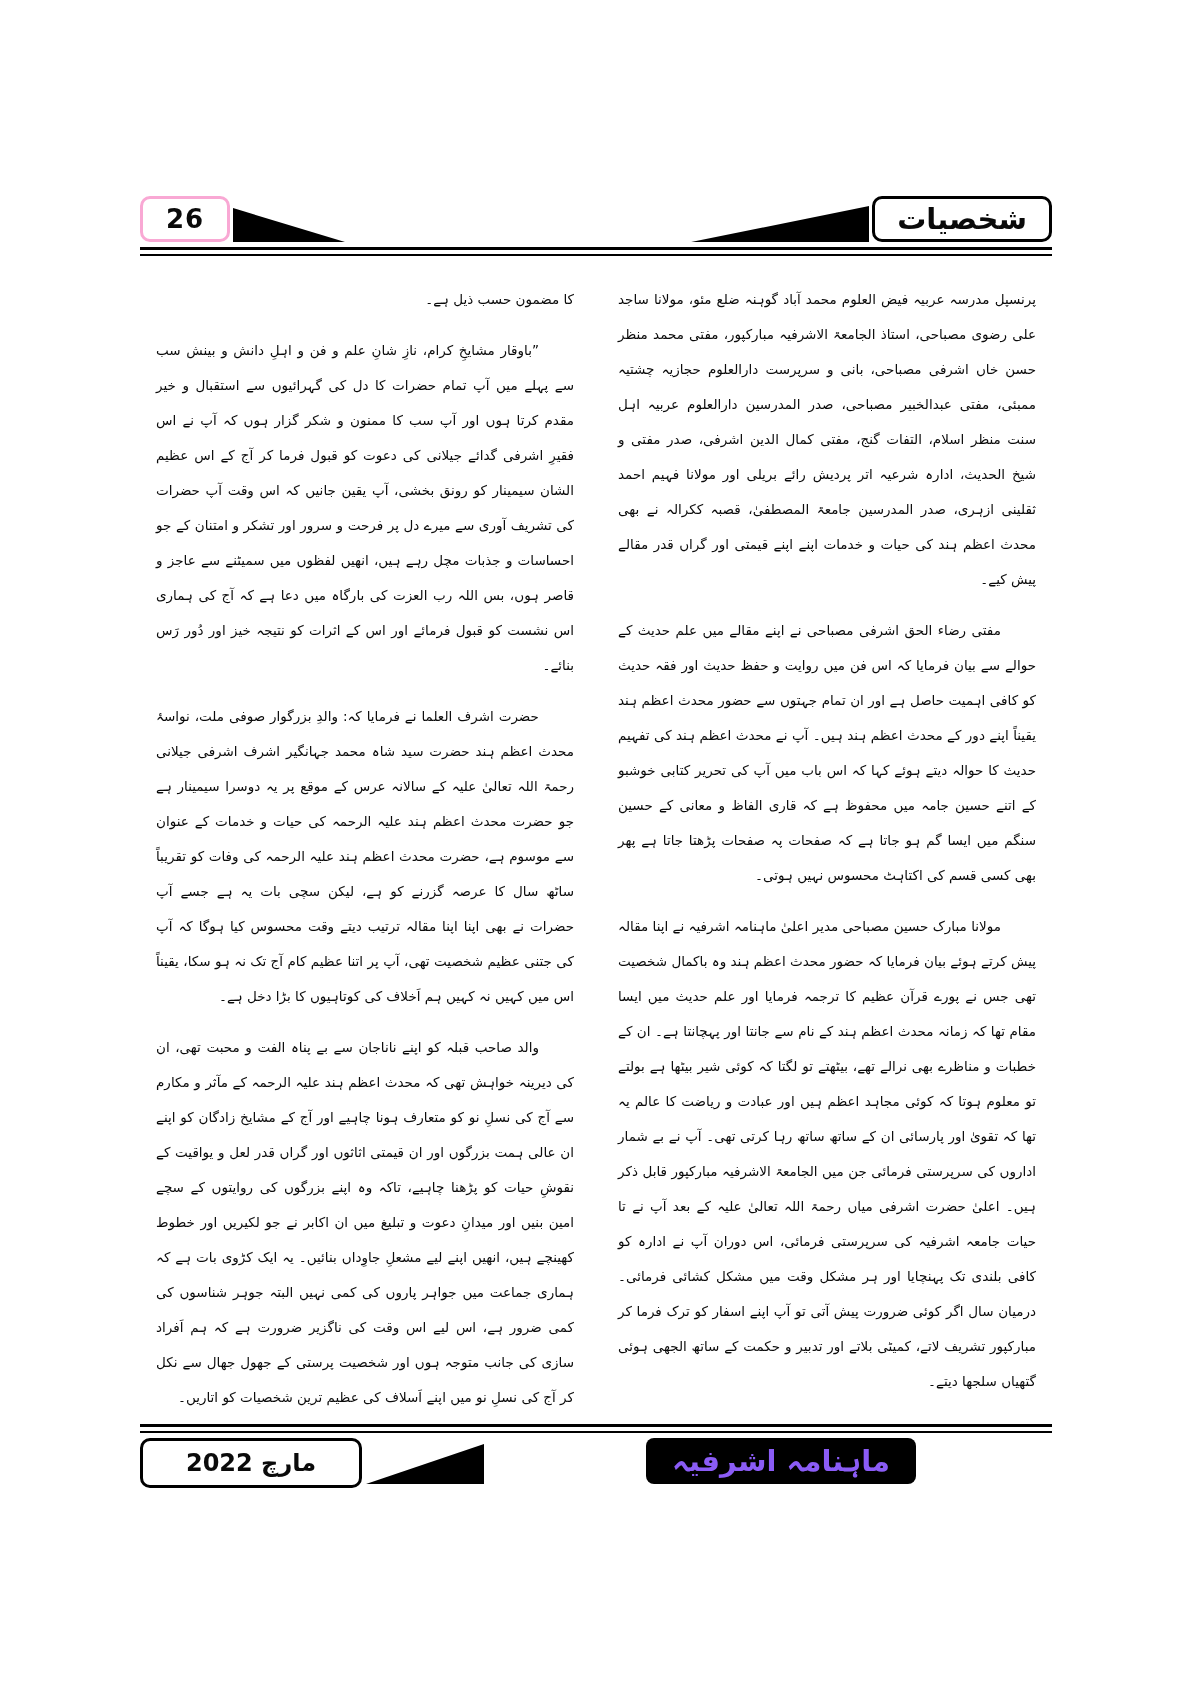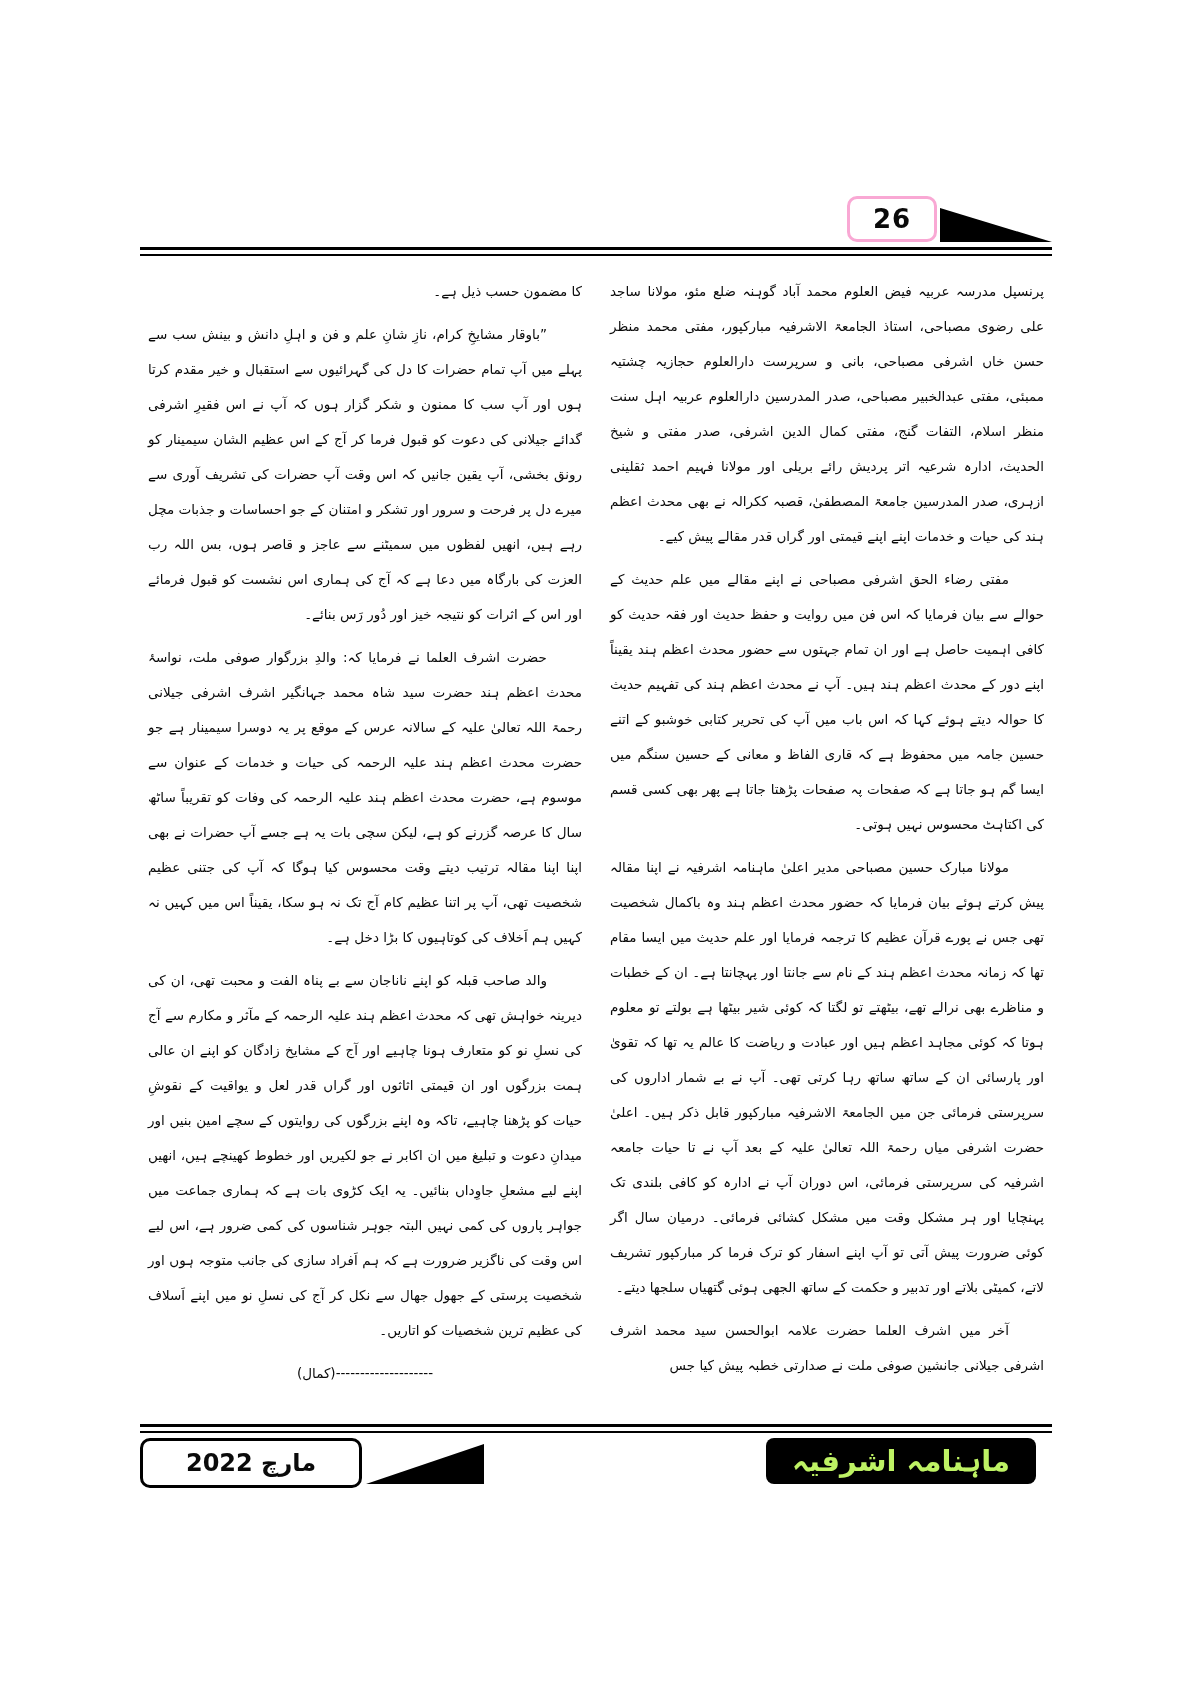--- a/index.html
+++ b/index.html
@@ -41,49 +41,53 @@
   .rule-bottom{top:1424px;}
   
   .columns{
     position:absolute;left:140px;top:266px;width:912px;height:1150px;
     display:flex;gap:12px;direction:rtl;overflow:hidden;
   }
   .col{
     flex:1;min-width:0;text-align:justify;direction:rtl;
     font-size:13.5px;line-height:35px;
   }
-  .col p{margin:8px;padding:0;}
+  .col p{margin:16px;padding:0;}
   .col p.indent{text-indent:2.6em;}
   .jari-line{direction:ltr;text-align:center;letter-spacing:1px;}
   
   .footer-row{
-    position:absolute;left:140px;top:1438px;width:896px;height:54px;
+    position:absolute;left:140px;top:1438px;width:776px;height:54px;
     display:flex;flex-direction:row;justify-content:space-between;align-items:flex-start;direction:ltr;
   }
   .issue-box{
     min-width:188px;height:44px;border:3px solid #000;border-radius:10px;background:#fff;
     display:flex;align-items:center;justify-content:center;
     font-size:24px;font-weight:bold;direction:rtl;padding:0 14px;
   }
   .tri-up{
     width:118px;height:40px;background:#000;margin-left:4px;align-self:flex-end;margin-bottom:4px;
     clip-path:polygon(0 100%,100% 0,100% 100%);
   }
   .mag-box{
-    height:46px;padding:0 26px;background:#000;color:#bef264;border-radius:8px;
+    height:46px;padding:0 26px;background:#000;color:#8b5cf6;border-radius:8px;
     display:flex;align-items:center;justify-content:center;
     font-size:29px;font-weight:bold;
   }
 </style>
 </head>
 <body>
 
 <div class="sheet">
 
   <div class="header-row">
+    <div class="hgroup">
+      <span class="tri-left"></span>
+      <div class="section-box">شخصیات</div>
+    </div>
     <div class="hgroup">
       <div class="pagenum-box">26</div>
       <span class="tri-right"></span>
     </div>
   </div>
 
   <div class="double-rule rule-top"></div>
 
   <div class="columns">
     <div class="col">

